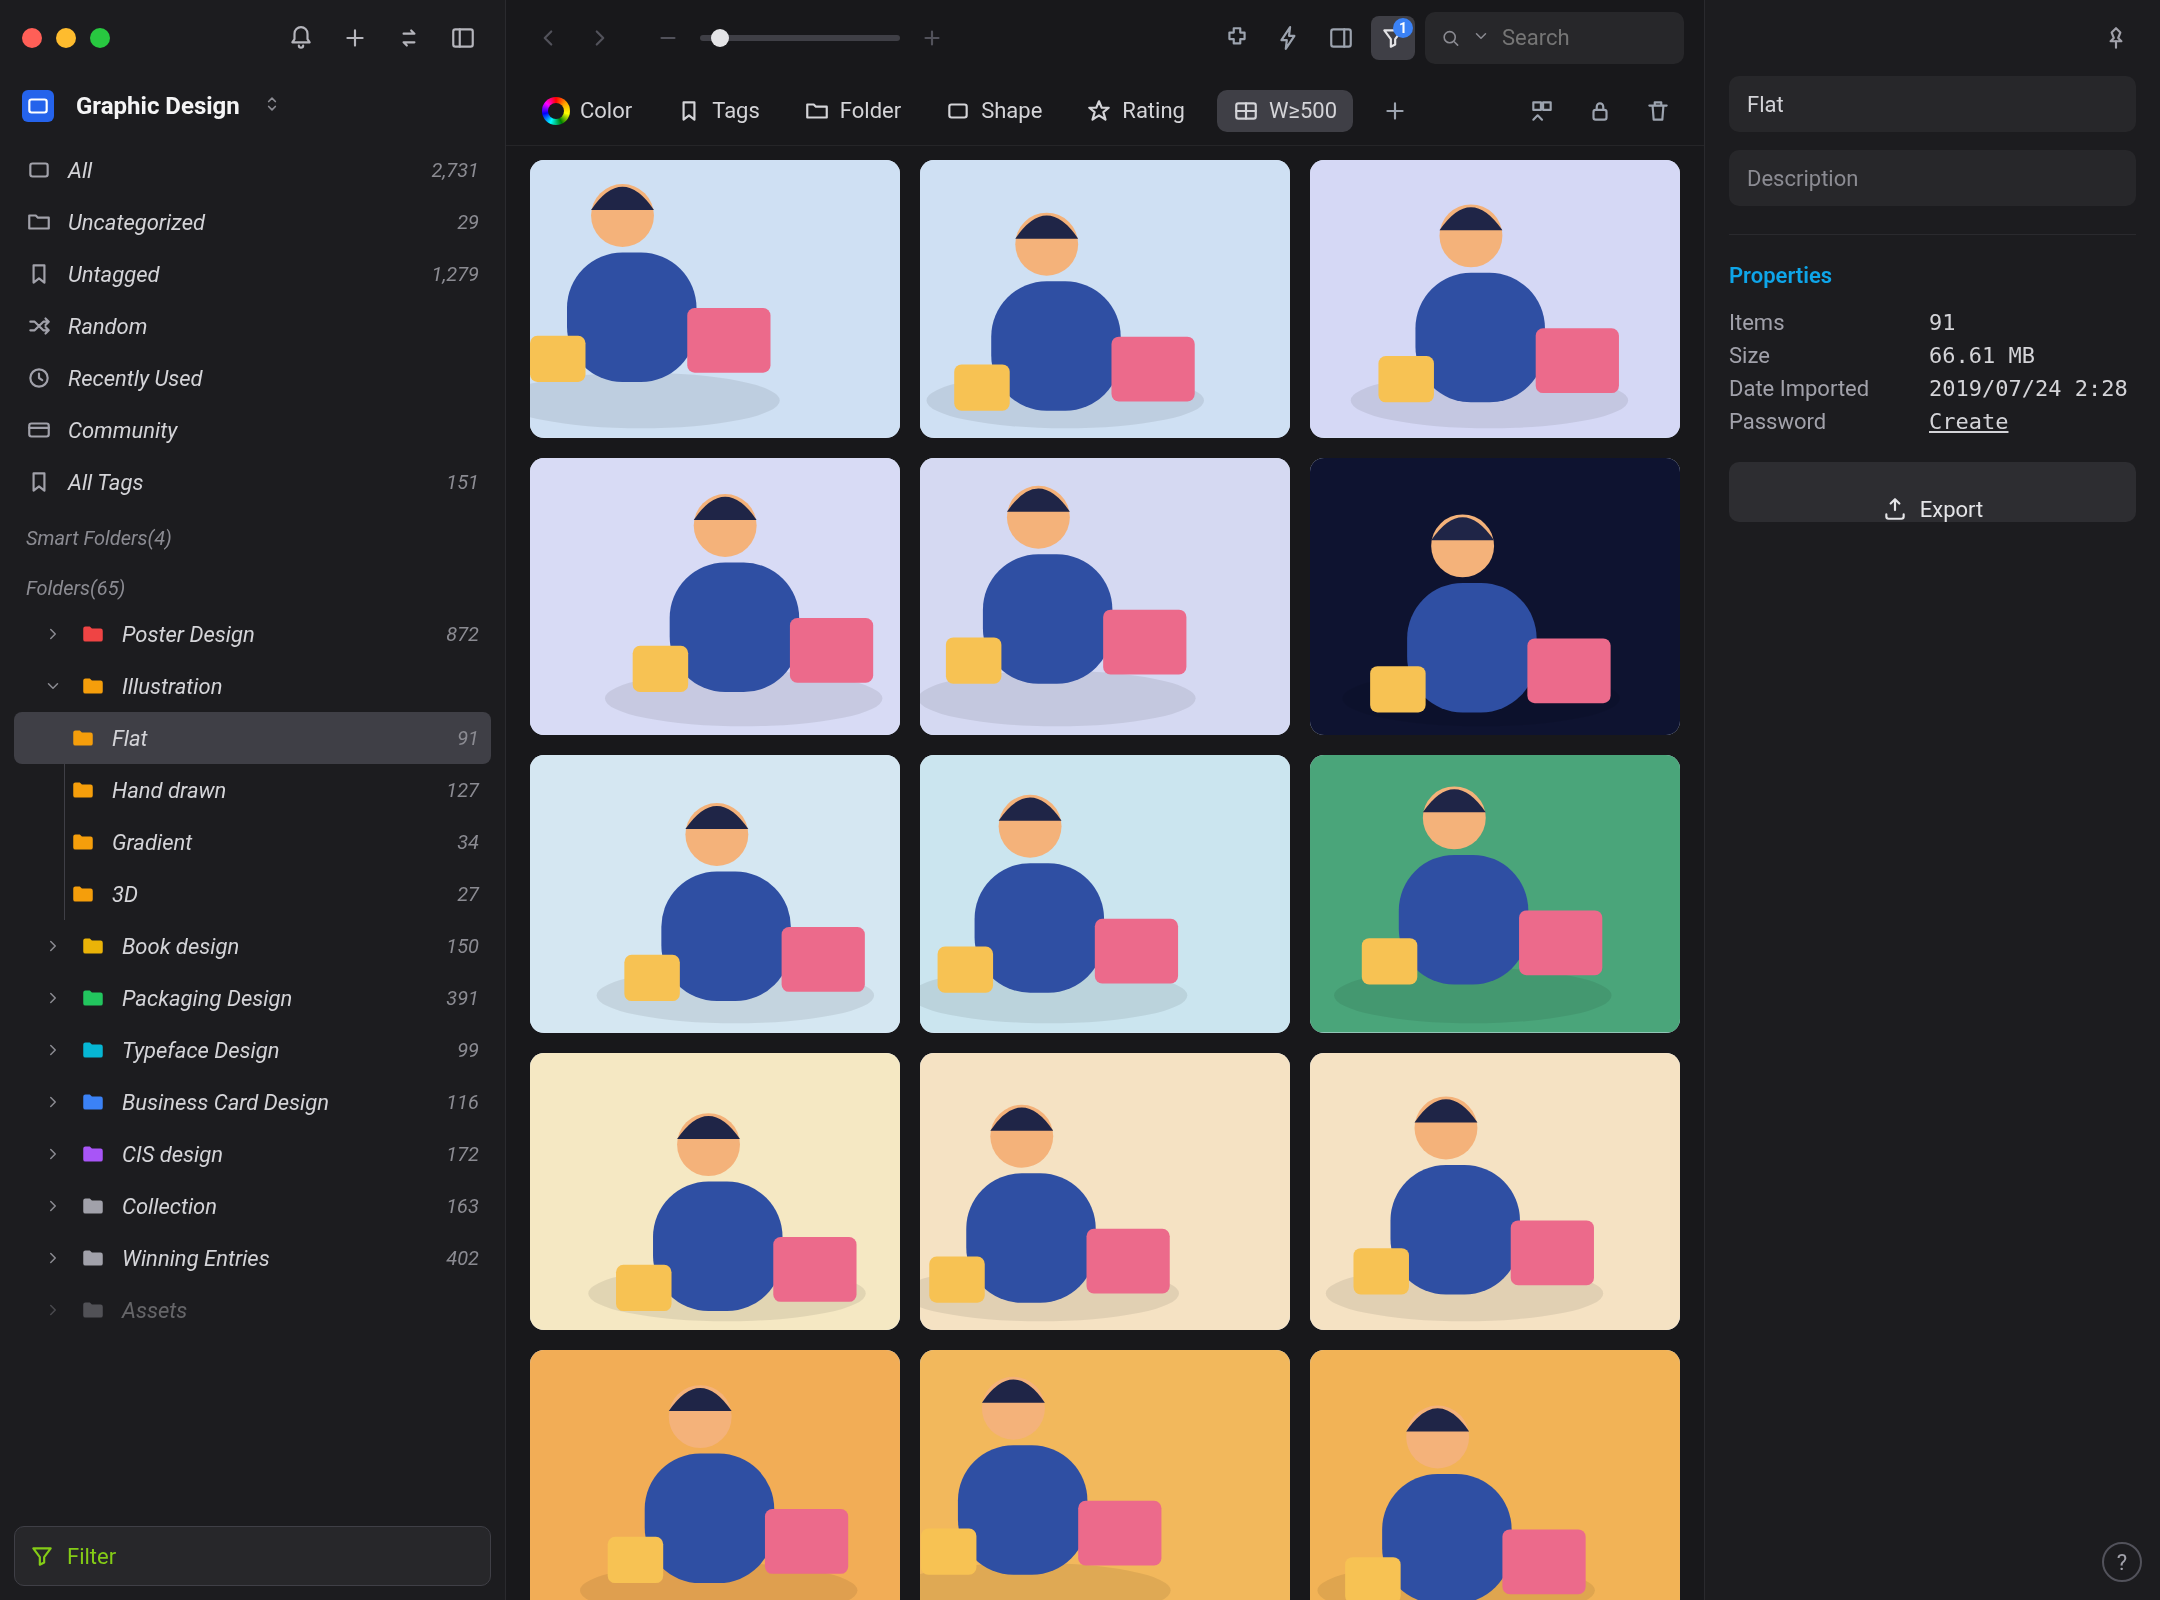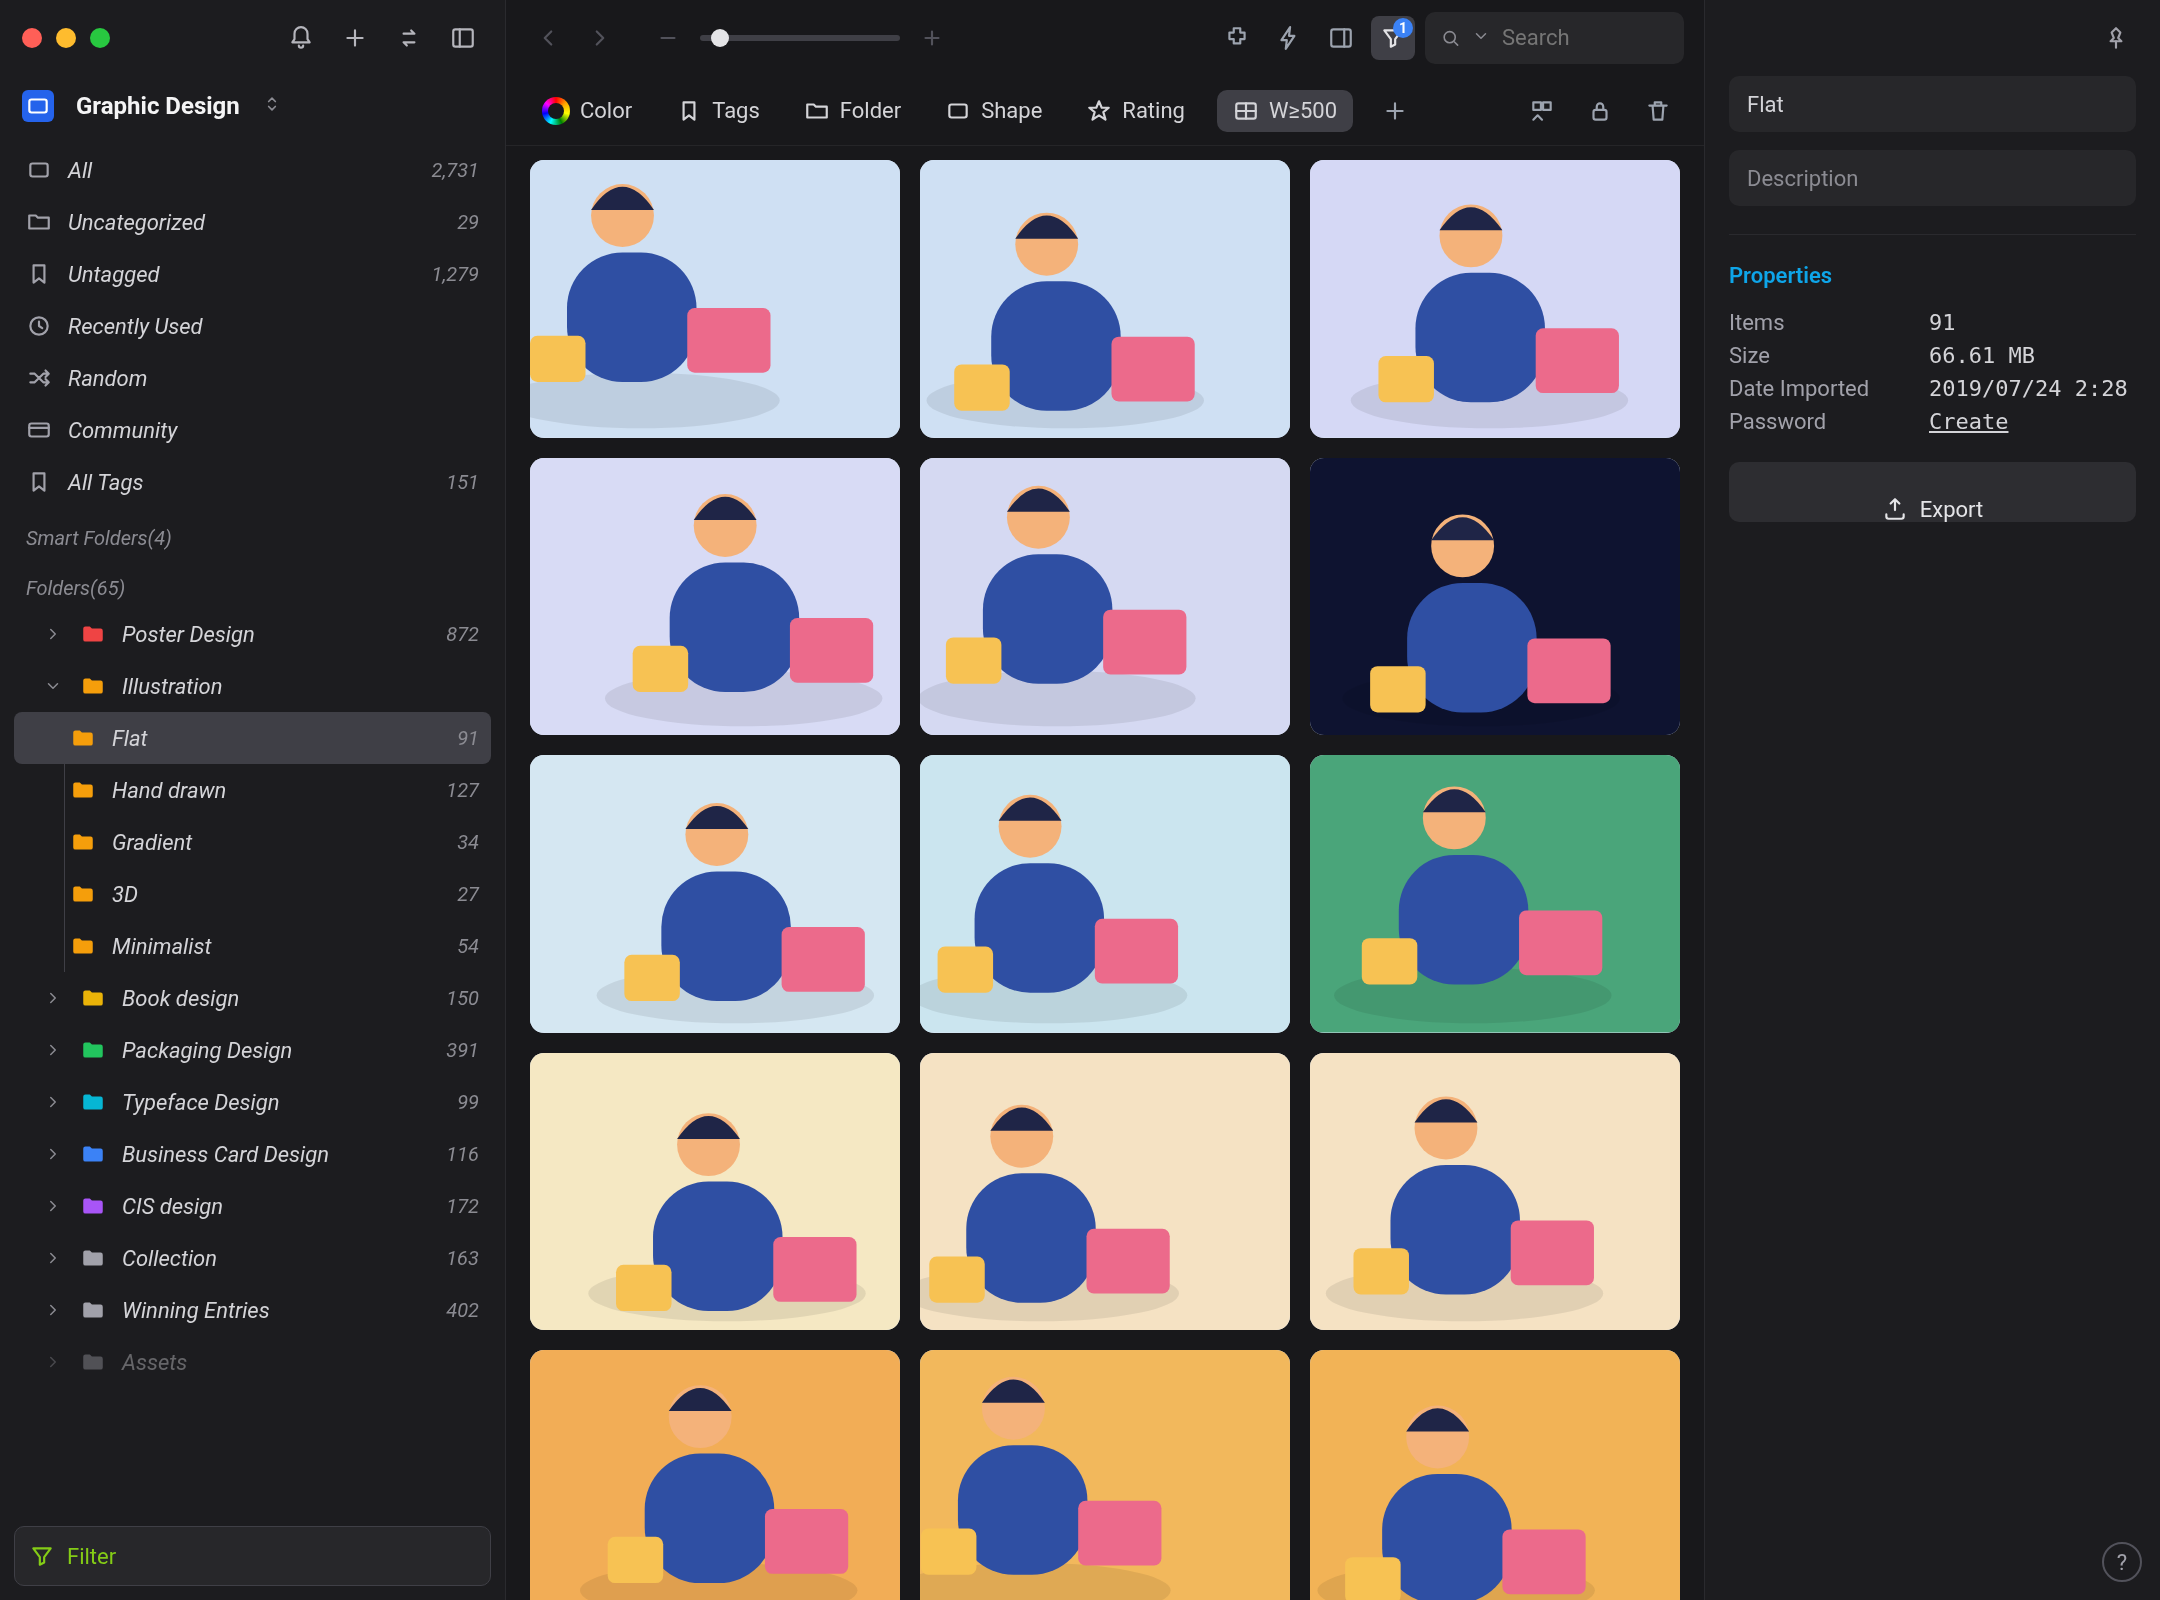--- a/index.html
+++ b/index.html
@@ -167,46 +167,46 @@
             <svg class="i" viewBox="0 0 24 24">
               <path d="M7 4h10v16l-5-4-5 4V4z"></path>
             </svg>
           </span>
           <span>Untagged</span>
           <span class="cnt">1,279</span>
         </div>
         <div class="nav-row">
           <span class="nav-icon">
             <svg class="i" viewBox="0 0 24 24">
+              <path d="M4 8h4l8 8h4M4 16h4l8-8h4M18 5l3 3-3 3M18 13l3 3-3 3"></path>
+            </svg>
+          </span>
+          <span>Random</span>
+        </div>
+        <div class="nav-row">
+          <span class="nav-icon">
+            <svg class="i" viewBox="0 0 24 24">
               <circle cx="12" cy="12" r="8"></circle>
               <path d="M12 8v4l3 2"></path>
             </svg>
           </span>
           <span>Recently Used</span>
         </div>
         <div class="nav-row">
           <span class="nav-icon">
             <svg class="i" viewBox="0 0 24 24">
-              <path d="M4 8h4l8 8h4M4 16h4l8-8h4M18 5l3 3-3 3M18 13l3 3-3 3"></path>
-            </svg>
-          </span>
-          <span>Random</span>
+              <rect x="3" y="6" width="18" height="12" rx="2"></rect>
+              <path d="M3 10h18"></path>
+            </svg>
+          </span>
+          <span>Community</span>
         </div>
         <div class="nav-row">
           <span class="nav-icon">
             <svg class="i" viewBox="0 0 24 24">
-              <rect x="3" y="6" width="18" height="12" rx="2"></rect>
-              <path d="M3 10h18"></path>
-            </svg>
-          </span>
-          <span>Community</span>
-        </div>
-        <div class="nav-row">
-          <span class="nav-icon">
-            <svg class="i" viewBox="0 0 24 24">
               <path d="M7 4h10v16l-5-4-5 4V4z"></path>
             </svg>
           </span>
           <span>All Tags</span>
           <span class="cnt">151</span>
         </div>
         <div class="nav-section">Smart Folders(4)</div>
         <div class="nav-section">Folders(65)</div>
         <div class="nav-row sub">
           <span class="chev">
@@ -263,29 +263,20 @@
           <span class="cnt">34</span>
         </div>
         <div class="nav-row sub2">
           <span class="fold-icon fld-orange">
             <svg class="i" viewBox="0 0 24 24" style="fill:currentColor;stroke:none">
               <path d="M3 7a2 2 0 0 1 2-2h4l2 2h8a2 2 0 0 1 2 2v8a2 2 0 0 1-2 2H5a2 2 0 0 1-2-2V7z"></path>
             </svg>
           </span>
           <span>3D</span>
           <span class="cnt">27</span>
-        </div>
-        <div class="nav-row sub2">
-          <span class="fold-icon fld-orange">
-            <svg class="i" viewBox="0 0 24 24" style="fill:currentColor;stroke:none">
-              <path d="M3 7a2 2 0 0 1 2-2h4l2 2h8a2 2 0 0 1 2 2v8a2 2 0 0 1-2 2H5a2 2 0 0 1-2-2V7z"></path>
-            </svg>
-          </span>
-          <span>Minimalist</span>
-          <span class="cnt">54</span>
         </div>
         <div class="nav-row sub">
           <span class="chev">
             <svg class="i" viewBox="0 0 24 24" style="width:18px;height:18px">
               <path d="M9 6l6 6-6 6"></path>
             </svg>
           </span>
           <span class="fold-icon fld-yellow">
             <svg class="i" viewBox="0 0 24 24" style="fill:currentColor;stroke:none">
               <path d="M3 7a2 2 0 0 1 2-2h4l2 2h8a2 2 0 0 1 2 2v8a2 2 0 0 1-2 2H5a2 2 0 0 1-2-2V7z"></path>

